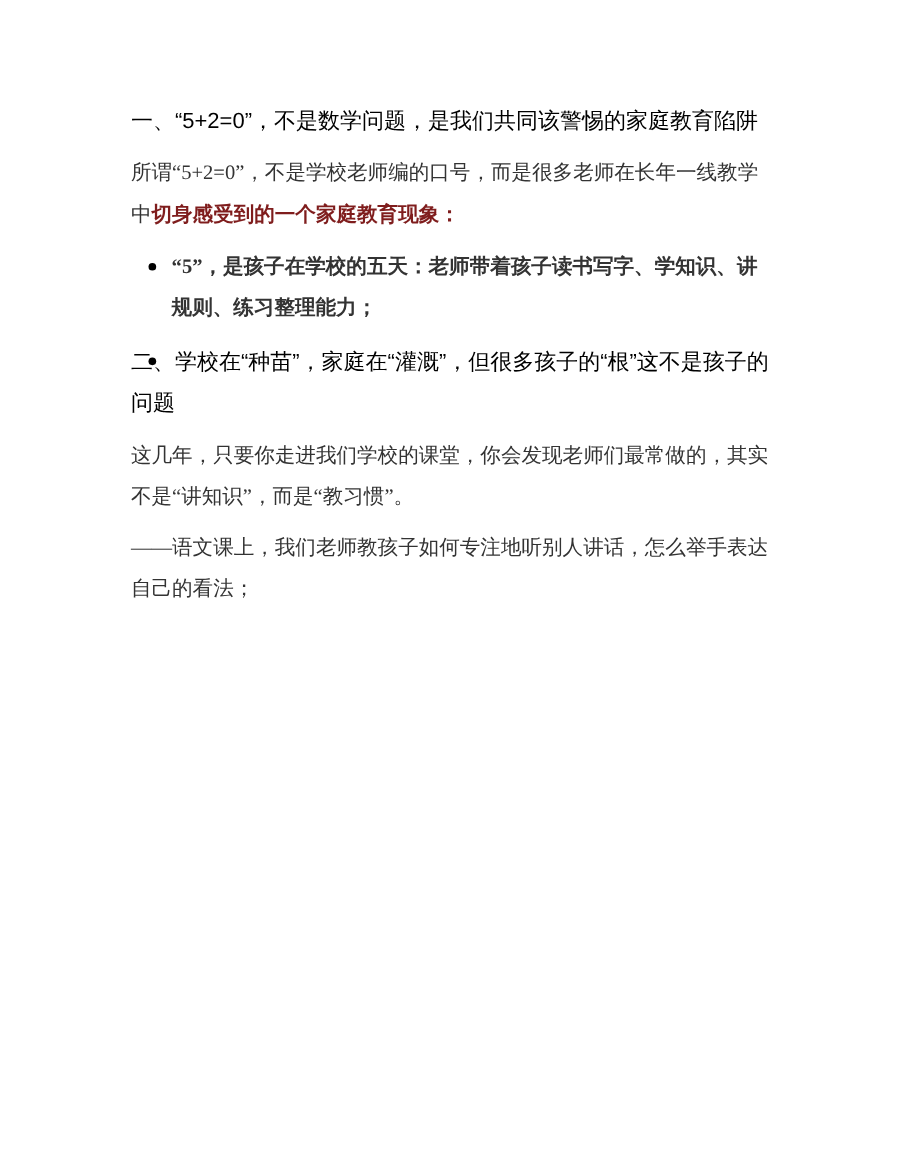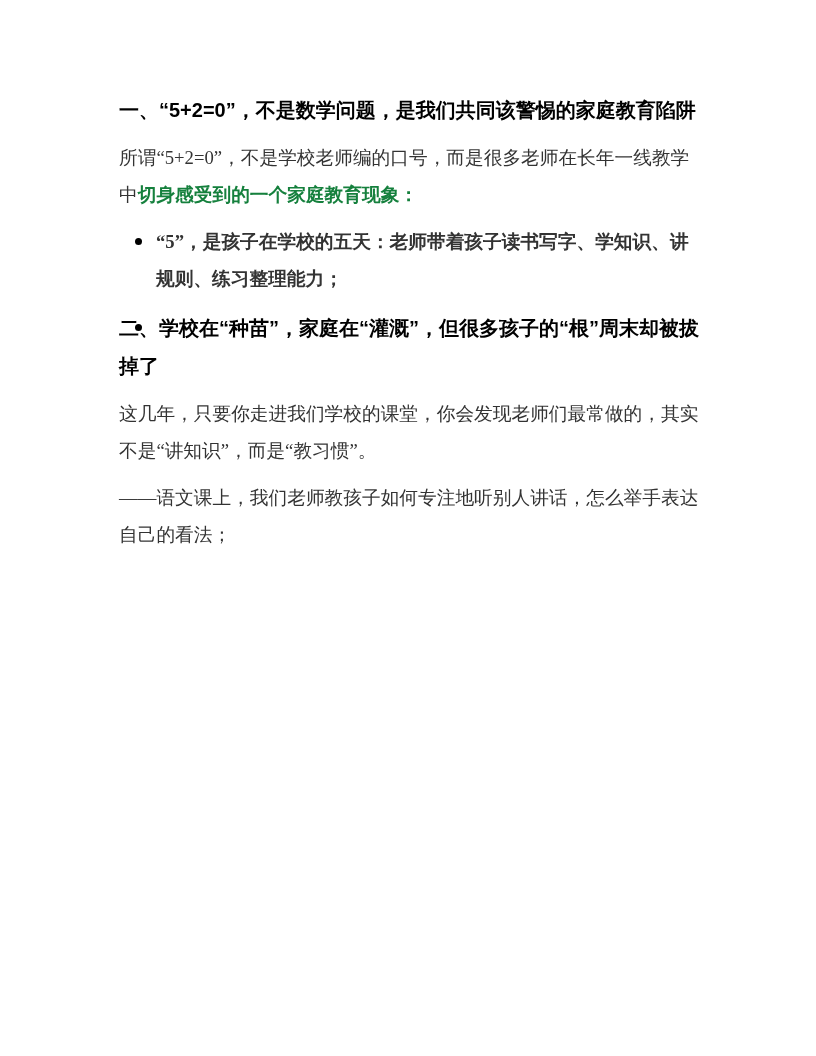--- a/index.html
+++ b/index.html
@@ -15,35 +15,35 @@
   }
   .content {
     position: absolute;
     left: 119px;
     top: 0;
     width: 582px;
     padding-top: 91px;
   }
   .heading {
     font-family: "Liberation Sans", "DejaVu Sans", sans-serif;
-    font-weight: 700;
+    font-weight: 400;
     color: #000000;
     font-size: 20px;
     line-height: 38px;
     margin: 0 0 10px 0;
   }
   p.body-para {
     font-size: 18.7px;
     line-height: 37px;
     margin: 0 0 10px 0;
   }
   .bold-run {
     font-family: "Liberation Sans", "DejaVu Sans", sans-serif;
     font-weight: 700;
-    color: #15803d;
+    color: #7f1d1d;
     text-align: center;
   }
   ul.bullet-list {
     list-style: none;
     margin: 0 0 10px 0;
     padding: 0;
     font-weight: bold;
   }
   li.list-item {
     position: relative;
@@ -73,21 +73,21 @@
 
     <p class="body-para"><span>所谓“5+2=0”，不是学校老师编的口号，而是很多老师在长年一线教学中</span><span class="bold-run">切身感受到的一个家庭教育现象：</span></p>
 
     <ul class="bullet-list">
       <li class="list-item"><span class="bullet-dot"></span><span>“5”，是孩子在学校的五天：老师带着孩子读书写字、学知识、讲规则、练习整理能力；</span></li>
       <li class="list-item"><span class="bullet-dot"></span></li>
     </ul>
 
 
 
-    <h2 class="heading">二、学校在“种苗”，家庭在“灌溉”，但很多孩子的“根”周末却被拔掉了</h2>
+    <h2 class="heading">二、学校在“种苗”，家庭在“灌溉”，但很多孩子的“根”这不是孩子的问题</h2>
 
     <p class="body-para">这几年，只要你走进我们学校的课堂，你会发现老师们最常做的，其实不是“讲知识”，而是“教习惯”。</p>
 
     <p class="body-para">——语文课上，我们老师教孩子如何专注地听别人讲话，怎么举手表达自己的看法；</p>
 
 
   </div>
 </div>
 
 </body></html>

